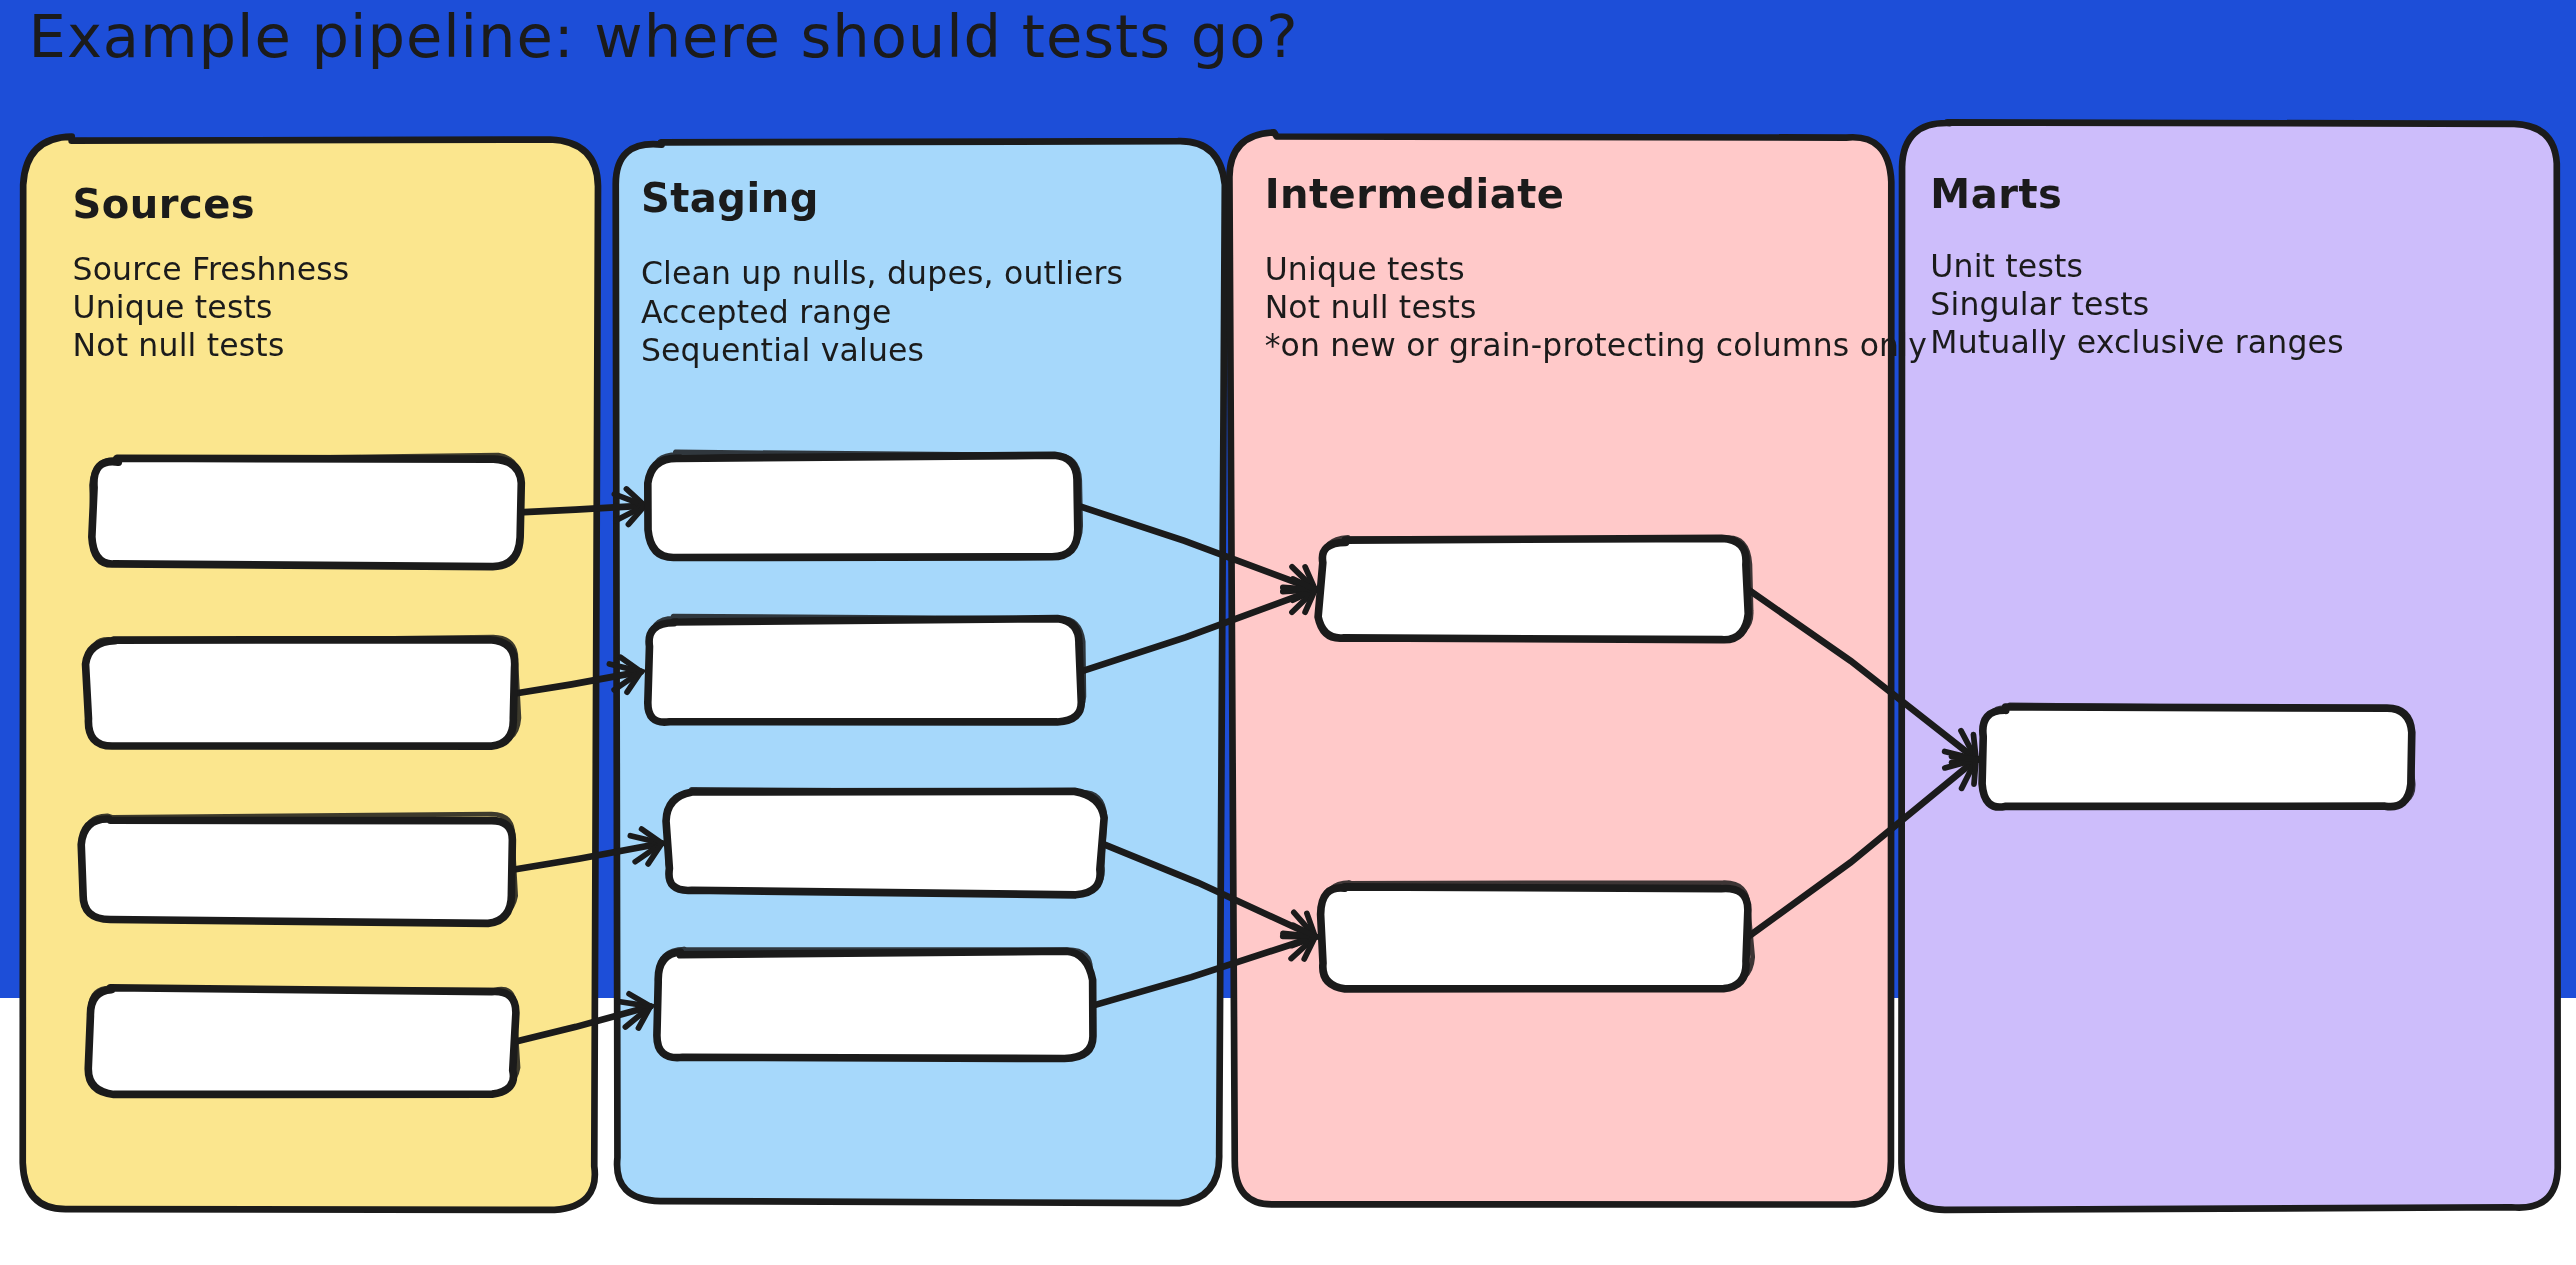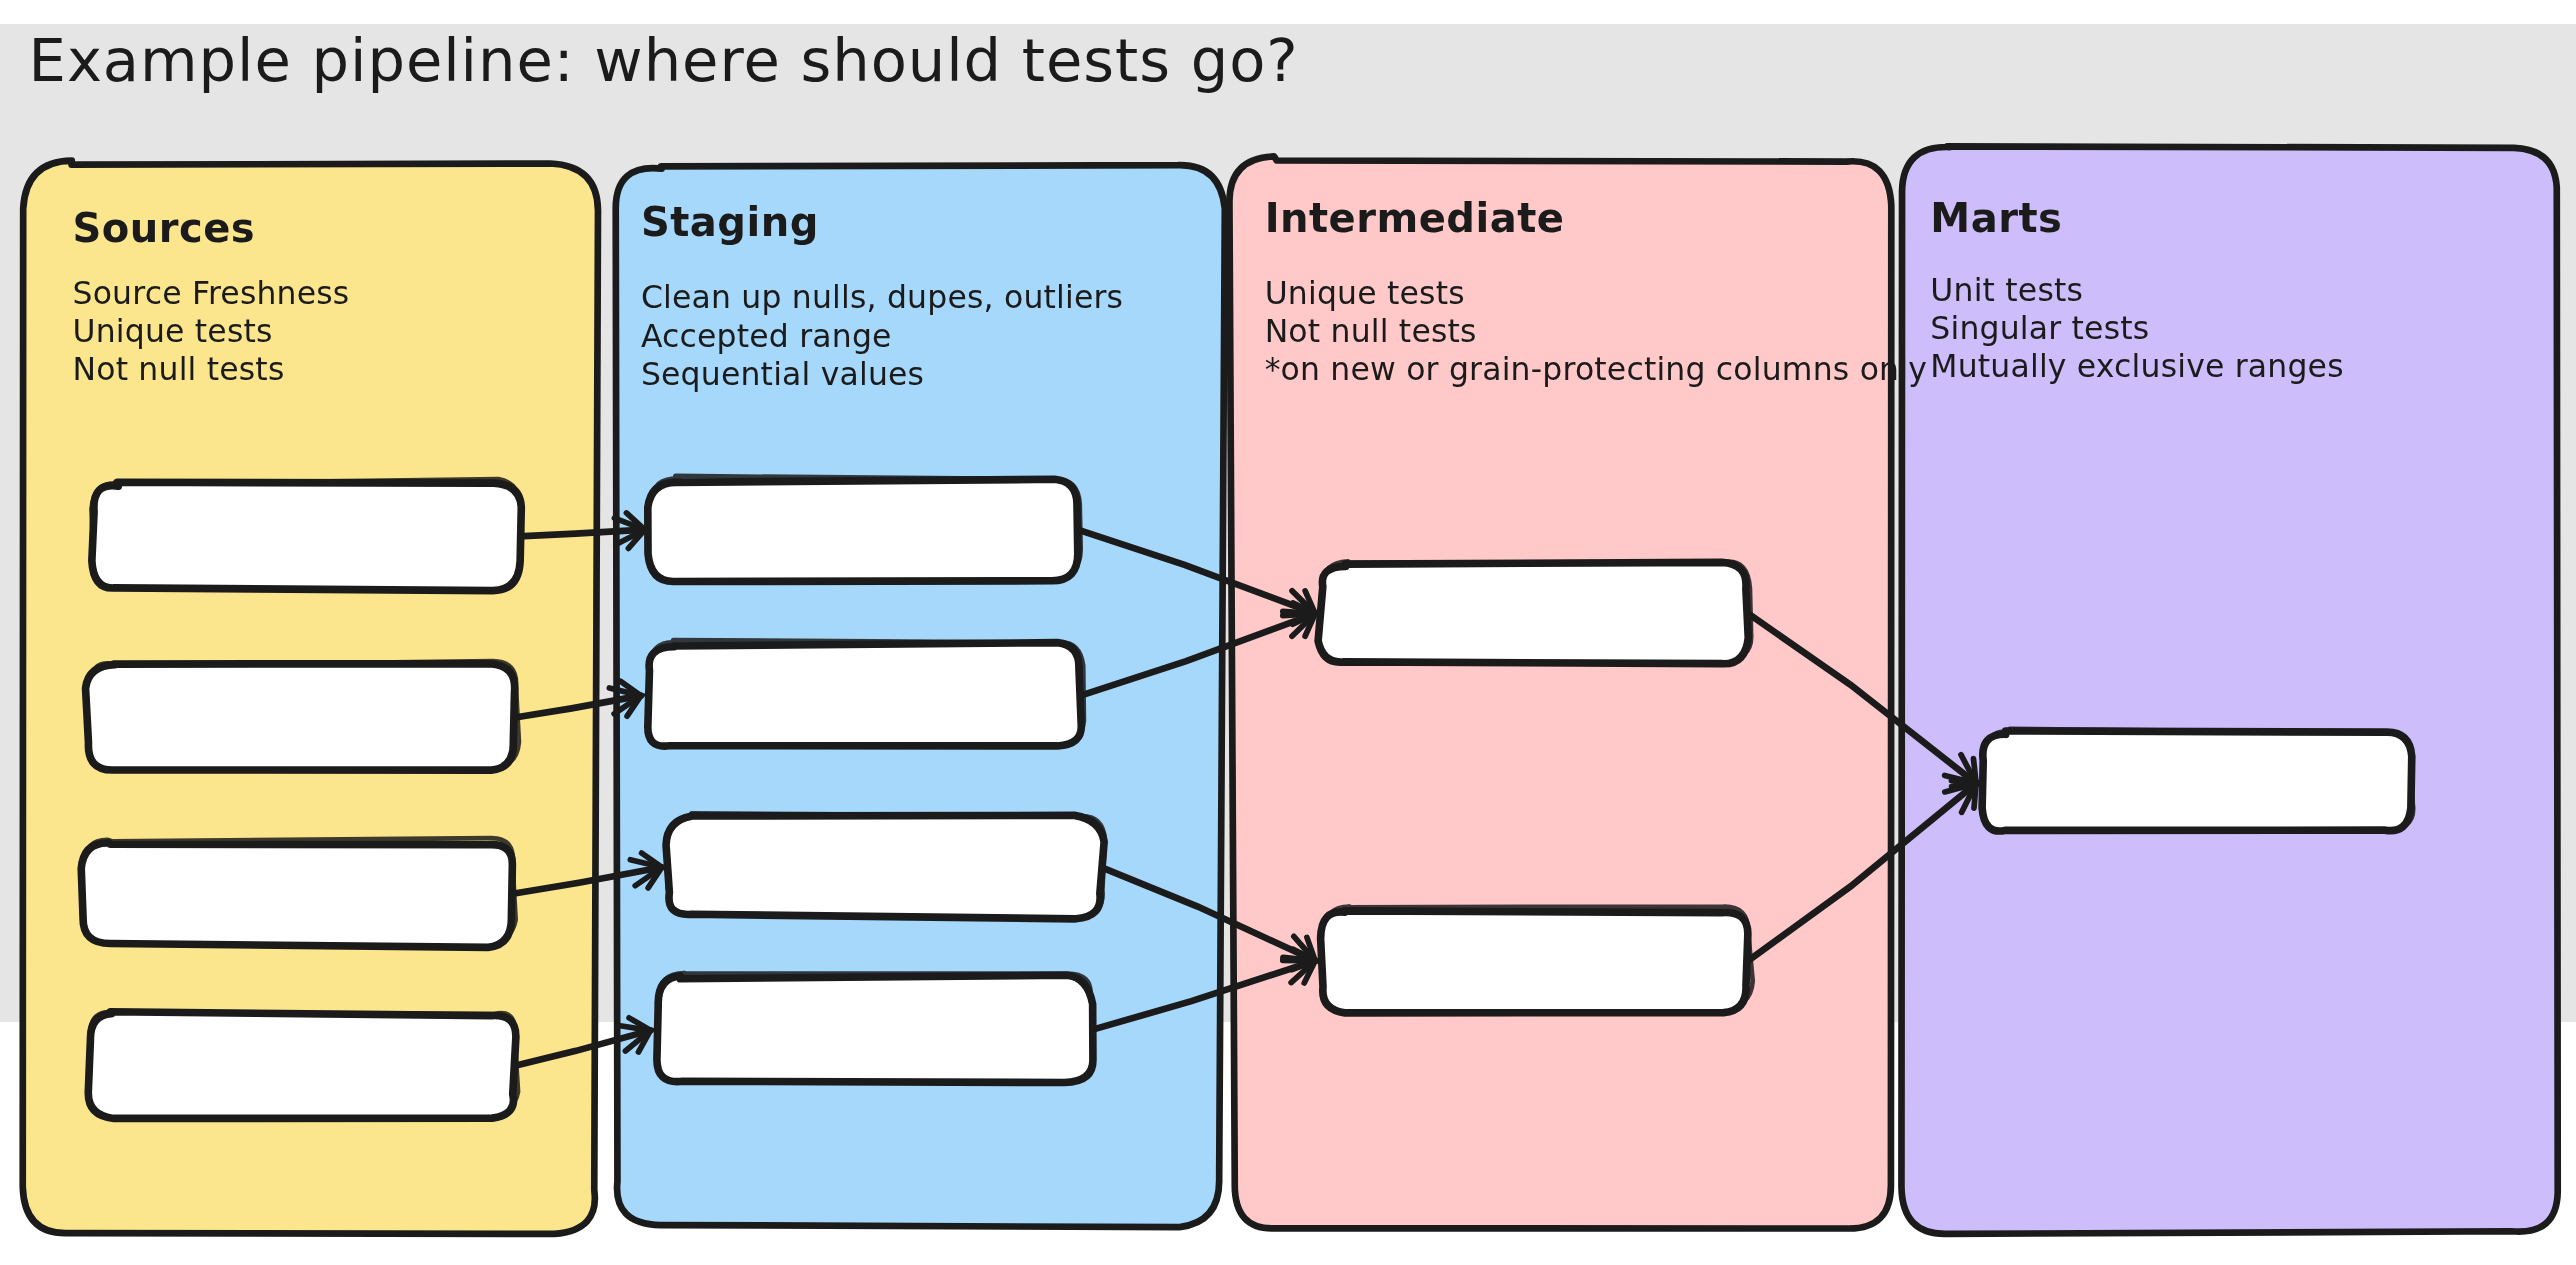--- a/index.html
+++ b/index.html
@@ -10,22 +10,21 @@
   body {
     width: 2576px;
     height: 1266px;
     overflow: hidden;
     font-family: "DejaVu Sans", sans-serif;
   }
   #canvas {
     position: relative;
     width: 2576px;
     height: 998px;
-    background: #e5e5e5;
-    margin-top: 24px;
+    background: #1d4ed8;
   }
   #diagram-svg {
     position: absolute;
     left: 0;
     top: 0;
     width: 2576px;
     height: 1266px;
   }
   .panel-fill {
     stroke: #1b1b1b;

